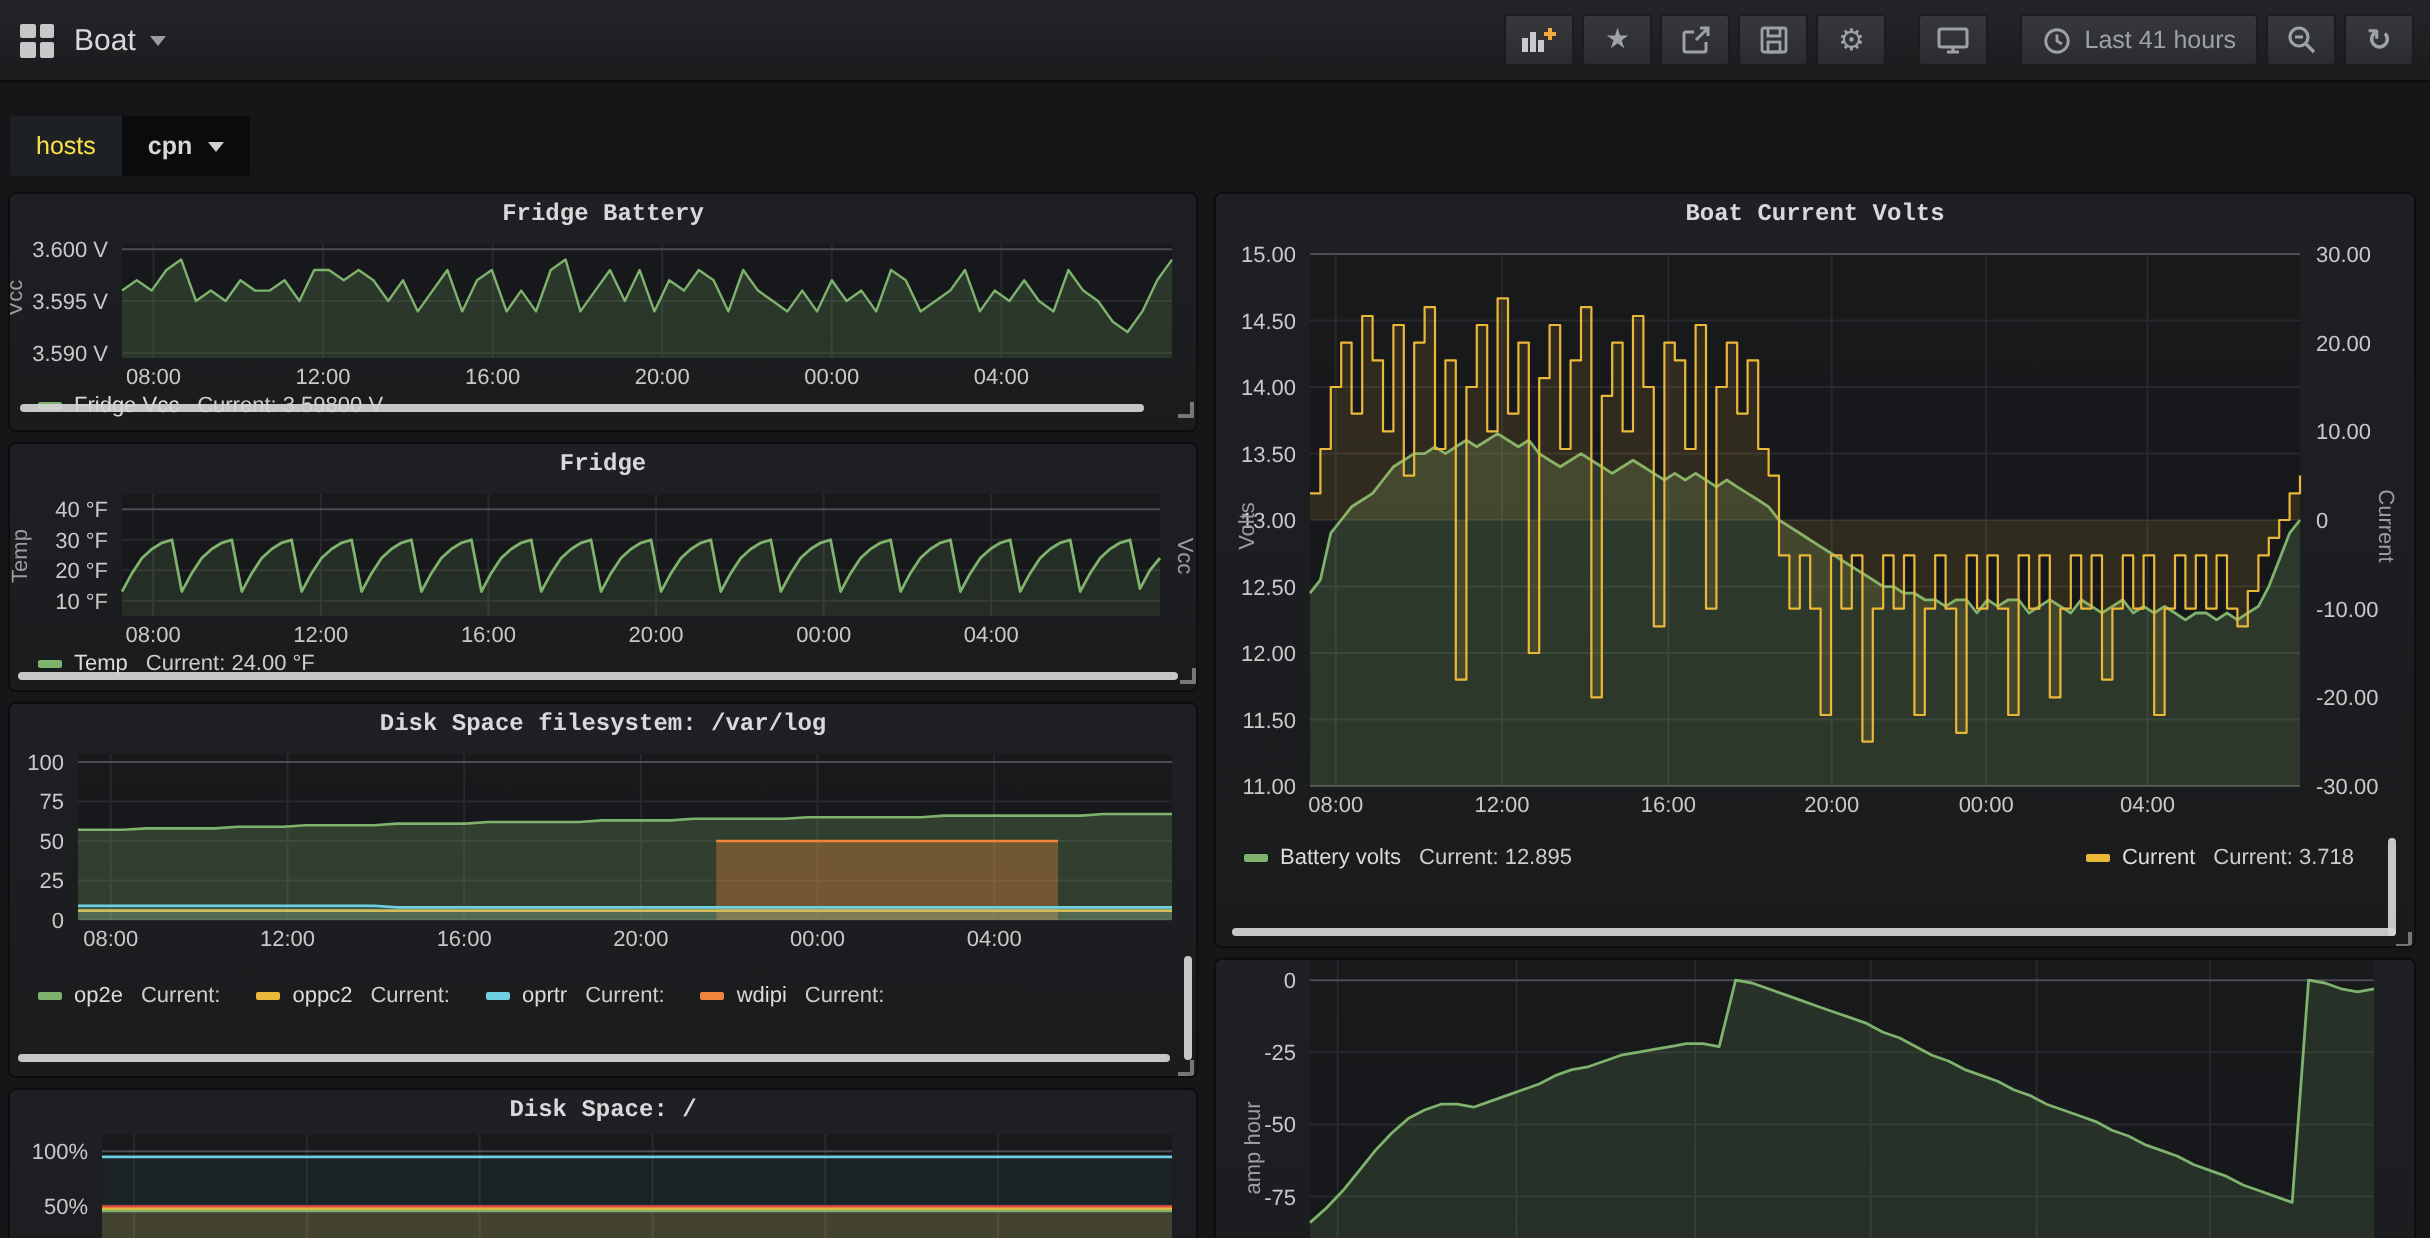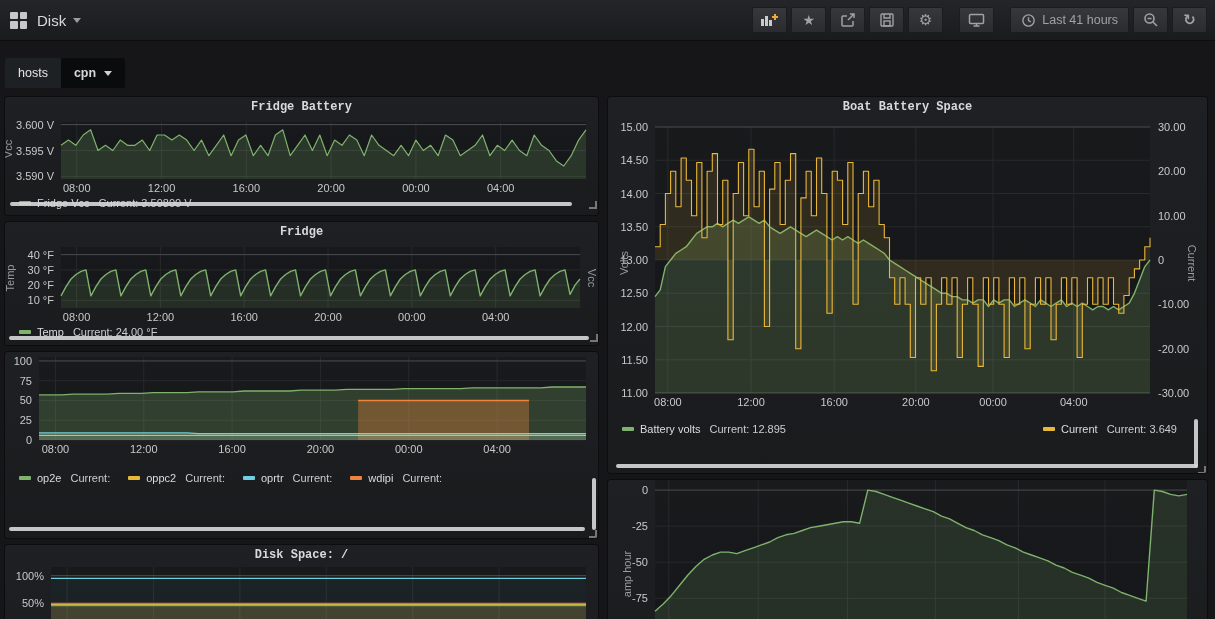--- a/index.html
+++ b/index.html
@@ -22,21 +22,21 @@
         background:linear-gradient(180deg,#36383b 0%,#2a2c2f 100%);
         border:1px solid #1b1c1e;border-radius:2px;color:#9fa2a5;cursor:pointer;}
   .nbtn svg{display:block;}
   .nbtn .uchar{font-family:"DejaVu Sans",sans-serif;font-size:14px;line-height:1;color:#9fa2a5;}
   .spacer{width:8px;}
   .time-btn{padding:0 10px;gap:6px;font-size:12.5px;white-space:nowrap;}
 
   
   .subnav{position:absolute;top:58px;left:5px;display:flex;height:30px;}
   .chip{display:flex;align-items:center;padding:0 13px;font-size:12.5px;cursor:pointer;}
-  .chip-tag{background:#1e2124;color:#e5e5e5;border-radius:2px 0 0 2px;}
+  .chip-tag{background:#1e2124;color:#fde047;border-radius:2px 0 0 2px;}
   .chip-value{background:#0a0b0d;color:#d5d7d9;font-weight:bold;gap:8px;border-radius:0 2px 2px 0;}
   .chip-value .caret{border-top-color:#cfd1d3;margin-left:0;}
 
   
   .panel{position:absolute;background:linear-gradient(180deg,#1e2023 0%,#1a1b1d 100%);
          border-radius:3px;overflow:hidden;box-shadow:0 0 0 1px #0d0d0f;}
   .panel-title{height:20px;line-height:21px;text-align:center;font-size:12px;font-weight:600;
                color:#d8d9da;cursor:move;font-family:Liberation Mono, monospace;}
   .panel svg.graph{display:block;margin-left:4px;}
   .legend{margin:2px 0 0 14px;font-size:11px;color:#dcdcdd;display:flex;align-items:center;}
@@ -60,21 +60,21 @@
 <div class="page">
 
   <header class="navbar">
     <div class="nav-left">
       <span class="logo">
           <i></i>
           <i></i>
           <i></i>
           <i></i>
         </span>
-      <span class="dash-title">Disk</span>
+      <span class="dash-title">Boat</span>
       <span class="caret"></span>
     </div>
     <div class="nav-right">
       <span class="nbtn">
         <svg width="19" height="15" viewBox="0 0 19 15">
           <rect x="1" y="6" width="3" height="7" fill="#c9cacc"></rect>
           <rect x="5" y="3" width="3" height="10" fill="#c9cacc"></rect>
           <rect x="9" y="7" width="3" height="6" fill="#c9cacc"></rect>
           <path d="M15 1v6M12 4h6" stroke="#f2a93c" stroke-width="2" fill="none"></path>
         </svg>
@@ -204,20 +204,21 @@
           <span class="legend-value">Current: 24.00 °F</span>
         </span>
       </div>
     <span class="ylab rot-l" style="left:-8px;top:50px">Temp</span>
     <span class="ylab rot-r" style="left:578px;top:50px">Vcc</span>
     <div class="sbar" style="left:4px;top:114px;width:580px;height:4px"></div>
     <div class="rhandle" style="left:585px;top:112px"></div>
   </section>
 
   <section class="panel" style="left:5px;top:352px;width:593px;height:186px">
+    <div class="panel-title">Disk Space filesystem: /var/log</div>
     <svg class="graph" width="585" height="104">
         <rect x="30" y="5" width="547" height="83" fill="rgba(0,0,0,0.18)"></rect>
         <line x1="46.41" y1="5" x2="46.41" y2="88" stroke="#28292c" stroke-width="1"></line>
         <text x="46.41" y="101" text-anchor="middle" fill="#c8c9ca" font-size="11">08:00</text>
         <line x1="134.7505" y1="5" x2="134.7505" y2="88" stroke="#28292c" stroke-width="1"></line>
         <text x="134.7505" y="101" text-anchor="middle" fill="#c8c9ca" font-size="11">12:00</text>
         <line x1="223.09099999999998" y1="5" x2="223.09099999999998" y2="88" stroke="#28292c" stroke-width="1"></line>
         <text x="223.09099999999998" y="101" text-anchor="middle" fill="#c8c9ca" font-size="11">16:00</text>
         <line x1="311.43149999999997" y1="5" x2="311.43149999999997" y2="88" stroke="#28292c" stroke-width="1"></line>
         <text x="311.43149999999997" y="101" text-anchor="middle" fill="#c8c9ca" font-size="11">20:00</text>
@@ -290,21 +291,21 @@
         <path d="M42.0 36.3 L64.3 36.3 L86.6 36.3 L108.9 36.3 L131.2 36.3 L153.5 36.3 L175.8 36.3 L198.0 36.3 L220.3 36.3 L242.6 36.3 L264.9 36.3 L287.2 36.3 L309.5 36.3 L331.8 36.3 L354.1 36.3 L376.4 36.3 L398.7 36.3 L421.0 36.3 L443.3 36.3 L465.5 36.3 L487.8 36.3 L510.1 36.3 L532.4 36.3 L554.7 36.3 L577.0 36.3 L577.0 52.0 L42.0 52.0 Z" fill="#E24D42" fill-opacity="0.08" stroke="none"></path>
         <path d="M42.0 36.3 L64.3 36.3 L86.6 36.3 L108.9 36.3 L131.2 36.3 L153.5 36.3 L175.8 36.3 L198.0 36.3 L220.3 36.3 L242.6 36.3 L264.9 36.3 L287.2 36.3 L309.5 36.3 L331.8 36.3 L354.1 36.3 L376.4 36.3 L398.7 36.3 L421.0 36.3 L443.3 36.3 L465.5 36.3 L487.8 36.3 L510.1 36.3 L532.4 36.3 L554.7 36.3 L577.0 36.3" fill="none" stroke="#E24D42" stroke-width="1.3" stroke-linejoin="round"></path>
         <path d="M42.0 37.4 L64.3 37.4 L86.6 37.4 L108.9 37.4 L131.2 37.4 L153.5 37.4 L175.8 37.4 L198.0 37.4 L220.3 37.4 L242.6 37.4 L264.9 37.4 L287.2 37.4 L309.5 37.4 L331.8 37.4 L354.1 37.4 L376.4 37.4 L398.7 37.4 L421.0 37.4 L443.3 37.4 L465.5 37.4 L487.8 37.4 L510.1 37.4 L532.4 37.4 L554.7 37.4 L577.0 37.4 L577.0 52.0 L42.0 52.0 Z" fill="#EAB839" fill-opacity="0.1" stroke="none"></path>
         <path d="M42.0 37.4 L64.3 37.4 L86.6 37.4 L108.9 37.4 L131.2 37.4 L153.5 37.4 L175.8 37.4 L198.0 37.4 L220.3 37.4 L242.6 37.4 L264.9 37.4 L287.2 37.4 L309.5 37.4 L331.8 37.4 L354.1 37.4 L376.4 37.4 L398.7 37.4 L421.0 37.4 L443.3 37.4 L465.5 37.4 L487.8 37.4 L510.1 37.4 L532.4 37.4 L554.7 37.4 L577.0 37.4" fill="none" stroke="#EAB839" stroke-width="1.3" stroke-linejoin="round"></path>
         <path d="M42.0 38.5 L64.3 38.5 L86.6 38.5 L108.9 38.5 L131.2 38.5 L153.5 38.5 L175.8 38.5 L198.0 38.5 L220.3 38.5 L242.6 38.5 L264.9 38.5 L287.2 38.5 L309.5 38.5 L331.8 38.5 L354.1 38.5 L376.4 38.5 L398.7 38.5 L421.0 38.5 L443.3 38.5 L465.5 38.5 L487.8 38.5 L510.1 38.5 L532.4 38.5 L554.7 38.5 L577.0 38.5 L577.0 52.0 L42.0 52.0 Z" fill="#7EB26D" fill-opacity="0.12" stroke="none"></path>
         <path d="M42.0 38.5 L64.3 38.5 L86.6 38.5 L108.9 38.5 L131.2 38.5 L153.5 38.5 L175.8 38.5 L198.0 38.5 L220.3 38.5 L242.6 38.5 L264.9 38.5 L287.2 38.5 L309.5 38.5 L331.8 38.5 L354.1 38.5 L376.4 38.5 L398.7 38.5 L421.0 38.5 L443.3 38.5 L465.5 38.5 L487.8 38.5 L510.1 38.5 L532.4 38.5 L554.7 38.5 L577.0 38.5" fill="none" stroke="#7EB26D" stroke-width="1.3" stroke-linejoin="round"></path>
       </svg>
   </section>
 
   <section class="panel" style="left:608px;top:97px;width:599px;height:376px">
-    <div class="panel-title">Boat Battery Space</div>
+    <div class="panel-title">Boat Current Volts</div>
     <svg class="graph" width="591" height="300">
         <rect x="43" y="10" width="495" height="266" fill="rgba(0,0,0,0.18)"></rect>
         <line x1="55.87" y1="10" x2="55.87" y2="276" stroke="#28292c" stroke-width="1"></line>
         <text x="55.87" y="289" text-anchor="middle" fill="#c8c9ca" font-size="11">08:00</text>
         <line x1="139.03" y1="10" x2="139.03" y2="276" stroke="#28292c" stroke-width="1"></line>
         <text x="139.03" y="289" text-anchor="middle" fill="#c8c9ca" font-size="11">12:00</text>
         <line x1="222.19" y1="10" x2="222.19" y2="276" stroke="#28292c" stroke-width="1"></line>
         <text x="222.19" y="289" text-anchor="middle" fill="#c8c9ca" font-size="11">16:00</text>
         <line x1="303.865" y1="10" x2="303.865" y2="276" stroke="#28292c" stroke-width="1"></line>
         <text x="303.865" y="289" text-anchor="middle" fill="#c8c9ca" font-size="11">20:00</text>
@@ -347,21 +348,21 @@
           <span class="legend-item">
             <span class="legend-swatch" style="background: rgb(126, 178, 109);"></span>
             <span class="legend-label">Battery volts</span>
             <span class="legend-value">Current: 12.895</span>
           </span>
         </div>
       <div class="legend">
           <span class="legend-item">
             <span class="legend-swatch" style="background: rgb(234, 184, 57);"></span>
             <span class="legend-label">Current</span>
-            <span class="legend-value">Current: 3.649</span>
+            <span class="legend-value">Current: 3.718</span>
           </span>
         </div>
     </div>
     <span class="ylab rot-l" style="left:4px;top:160px">Volts</span>
     <span class="ylab rot-r" style="left:566px;top:160px">Current</span>
     <div class="sbar" style="left:8px;top:367px;width:582px;height:4px"></div>
     <div class="sbar" style="left:586px;top:322px;width:4px;height:49px"></div>
     <div class="rhandle" style="left:590px;top:369px"></div>
   </section>
 

